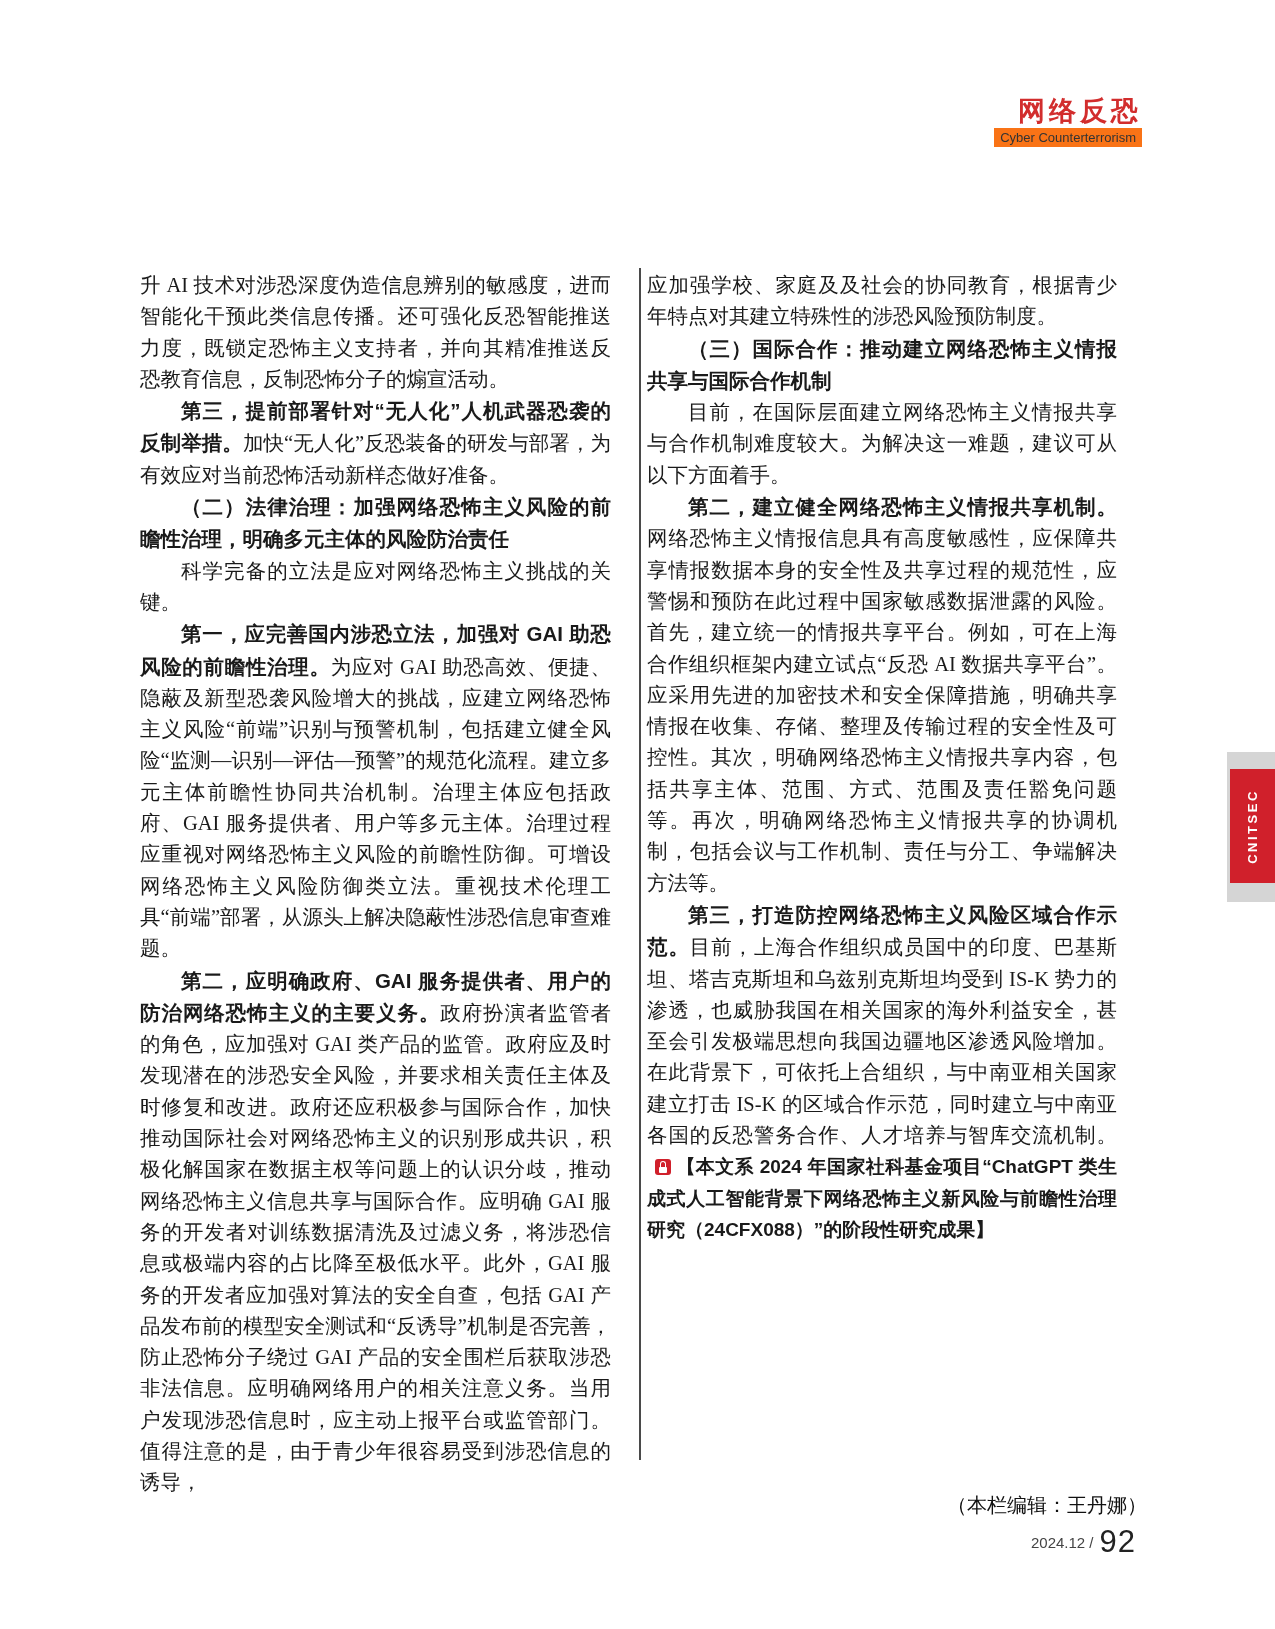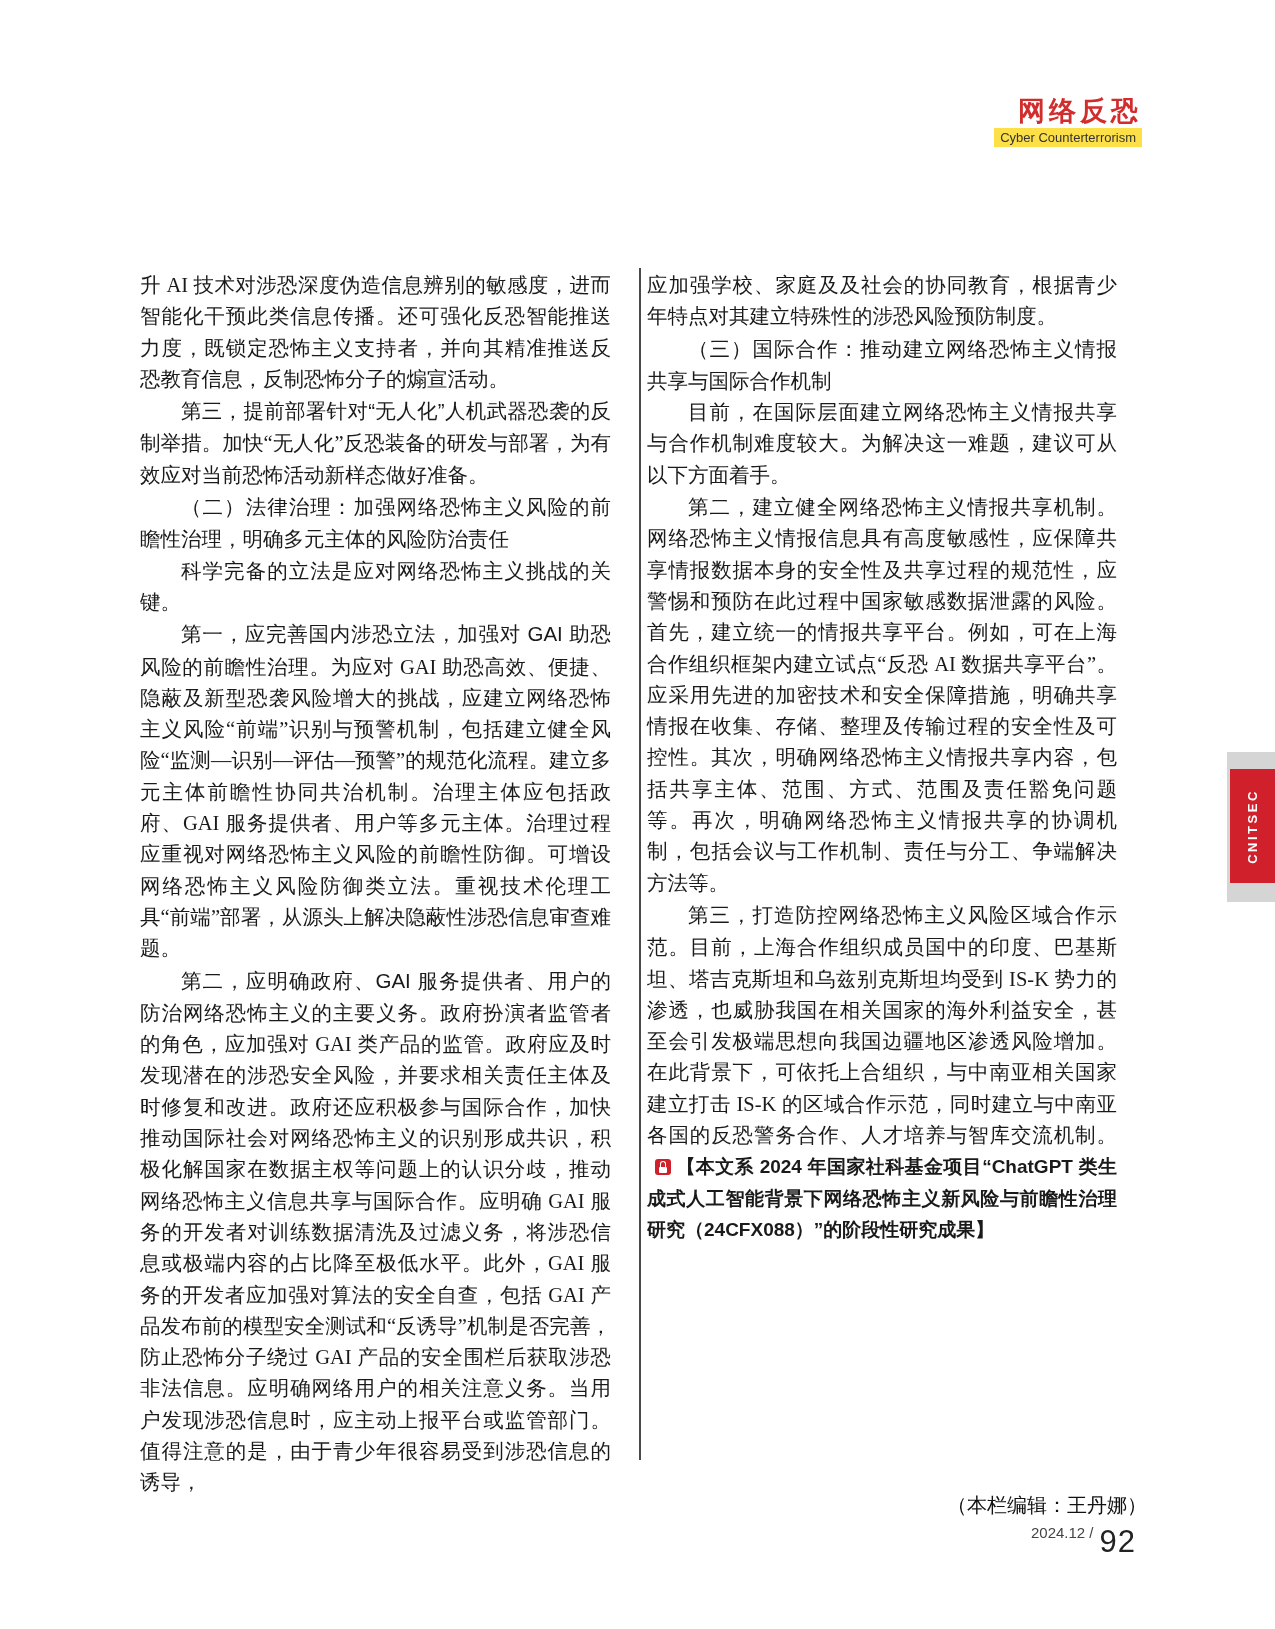--- a/index.html
+++ b/index.html
@@ -3,54 +3,54 @@
 <meta charset="utf-8">
 <style>
   html,body{margin:0;padding:0;background:#e8e8e8;}
   .page{position:relative;width:1275px;height:1629px;background:#ffffff;margin:0 auto;overflow:hidden;
         font-family:"Liberation Serif",serif;color:#1a1a1a;}
 
   
   .header{position:absolute;top:97px;right:133px;text-align:right;}
   .title-cn{font-family:"Liberation Sans",sans-serif;font-weight:700;font-size:27px;
             color:#d22d2d;letter-spacing:4px;line-height:28px;}
-  .title-en{margin-top:3px;background:#fde047;color:#333;font-size:13px;line-height:17px;
+  .title-en{margin-top:3px;background:#f97316;color:#333;font-size:13px;line-height:17px;
             font-family:"Liberation Sans",sans-serif;padding:1px 6px;white-space:nowrap;}
 
   
   .col{position:absolute;top:270px;width:471px;}
   .col-left{left:140px;}
   .col-right{left:647px;width:470px;}
   .divider{position:absolute;left:639px;top:268px;width:2px;height:1192px;background:#4a4a4a;}
 
   p.para{margin:0;font-size:20.5px;line-height:31.3px;text-align:justify;text-justify:inter-character;}
   p.indent{text-indent:2em;}
   .normal{font-family:"Liberation Serif",serif;}
-  .bold{font-family:"Liberation Sans",sans-serif;font-weight:400;}
+  .bold{font-family:"Liberation Sans",sans-serif;font-weight:700;}
   .note{font-family:"Liberation Sans",sans-serif;font-weight:700;font-size:19px;}
 
   
   .lock-icon{display:inline-block;width:16px;height:16px;background:#d0202b;border-radius:3px;
              position:relative;vertical-align:-2px;margin:0 5px 0 8px;}
   .lock-icon::before{content:"";position:absolute;top:2px;left:4.5px;width:6px;height:6px;
              border:1.6px solid #fff;border-bottom:none;border-radius:4px 4px 0 0;box-sizing:border-box;}
   .lock-icon::after{content:"";position:absolute;bottom:2.5px;left:4px;width:8px;height:6px;
              background:#fff;border-radius:1px;}
 
   
   .side-strip{position:absolute;left:1227px;top:752px;width:48px;height:150px;background:#d5d5d5;}
   .side-tab{position:absolute;left:1230px;top:769px;width:45px;height:114px;background:#d0202b;
             display:flex;align-items:center;justify-content:center;}
   .side-tab-label{transform:rotate(-90deg);color:#ffffff;font-family:"Liberation Sans",sans-serif;
             font-size:13px;font-weight:700;letter-spacing:2.5px;white-space:nowrap;}
 
   
   .editor-note{position:absolute;top:1492px;right:128px;font-size:20px;color:#111;
             font-family:"Liberation Serif",serif;text-align:center;}
-  .pagenum{position:absolute;top:1524px;right:139px;display:flex;align-items:flex-start;gap:6px;
+  .pagenum{position:absolute;top:1524px;right:139px;display:flex;align-items:center;gap:6px;
             font-family:"Liberation Sans",sans-serif;}
   .issue{font-size:15px;color:#444;}
   .pnum{font-size:31px;color:#222;letter-spacing:1px;}
 </style>
 </head>
 <body>
 
 <div class="page">
 
   <div class="header">

